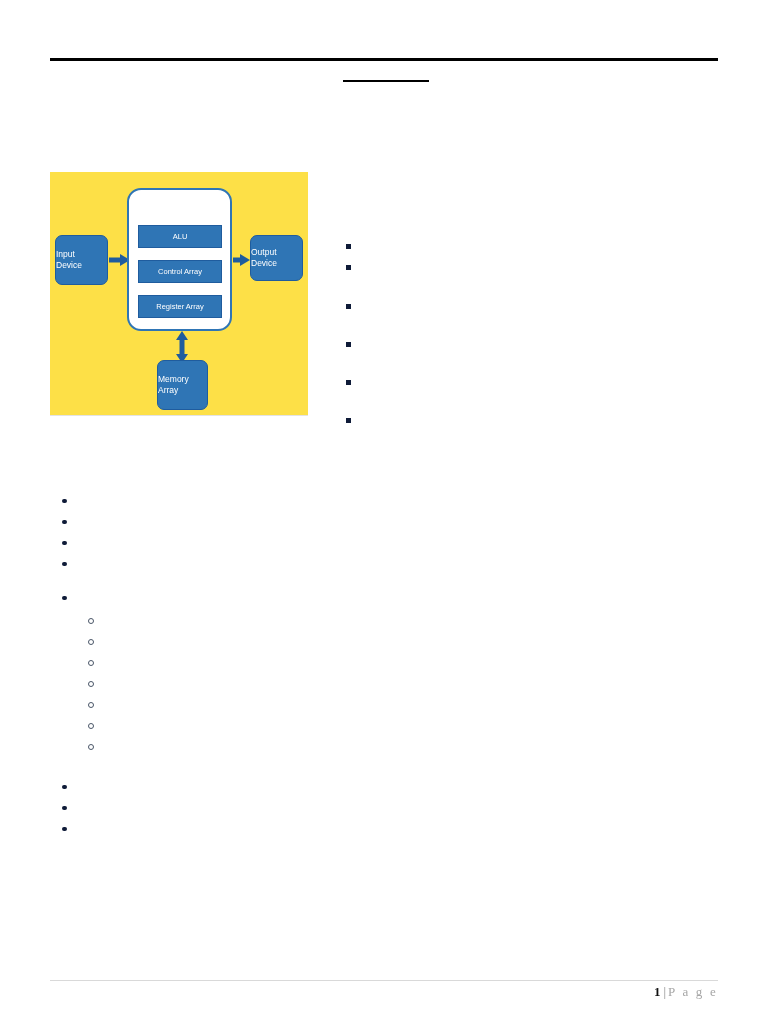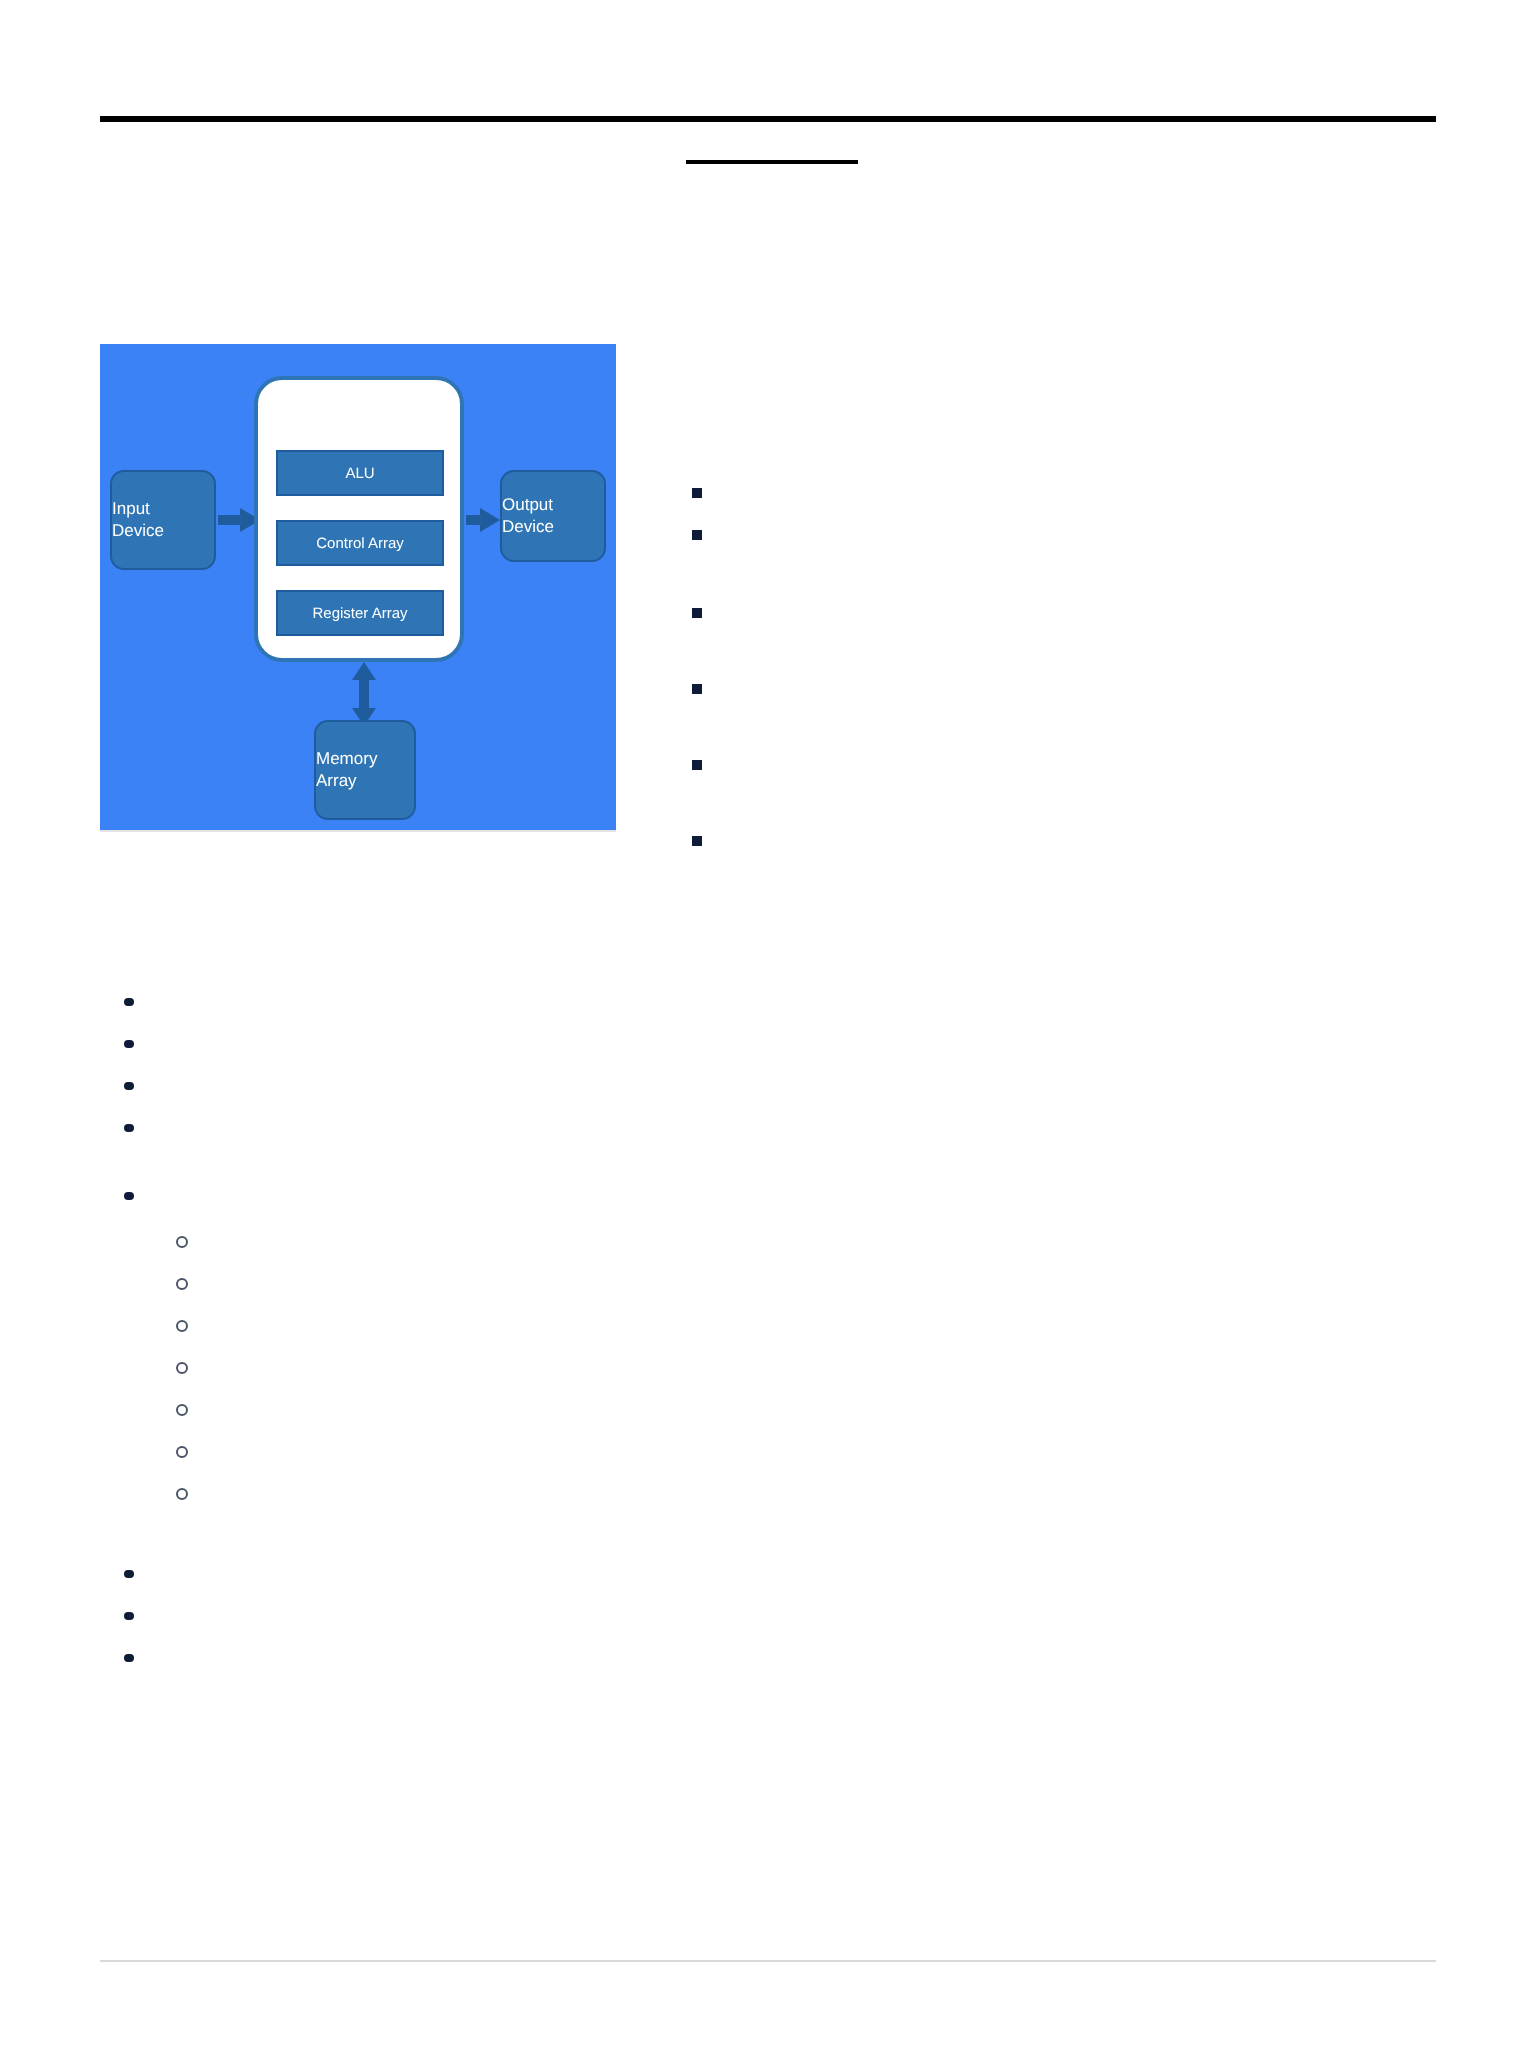--- a/index.html
+++ b/index.html
@@ -55,21 +55,21 @@
     margin-left: 4px;
   }
 
   
   .figure {
     position: absolute;
     left: 50px;
     top: 172px;
     width: 258px;
     height: 243px;
-    background: #3b82f6;
+    background: #fde047;
     border-bottom: 1px solid #e3e3e3;
   }
   .fig-canvas {
     position: absolute;
     inset: 0;
   }
   .fig-svg {
     position: absolute;
     left: 0;
     top: 0;
@@ -395,14 +395,17 @@
       <span class="btext"></span>
     </li>
     <li class="bullet-item" style="margin-top:5px;">
       <span class="marker"></span>
       <span class="btext"></span>
     </li>
 
   </ul>
 
   <div class="footer-rule"></div>
+  <div class="footer">
+    <span class="pg-num">1</span><span class="pg-sep">|</span><span class="pg-word">P a g e</span>
+  </div>
 
 </div>
 
 </body></html>

